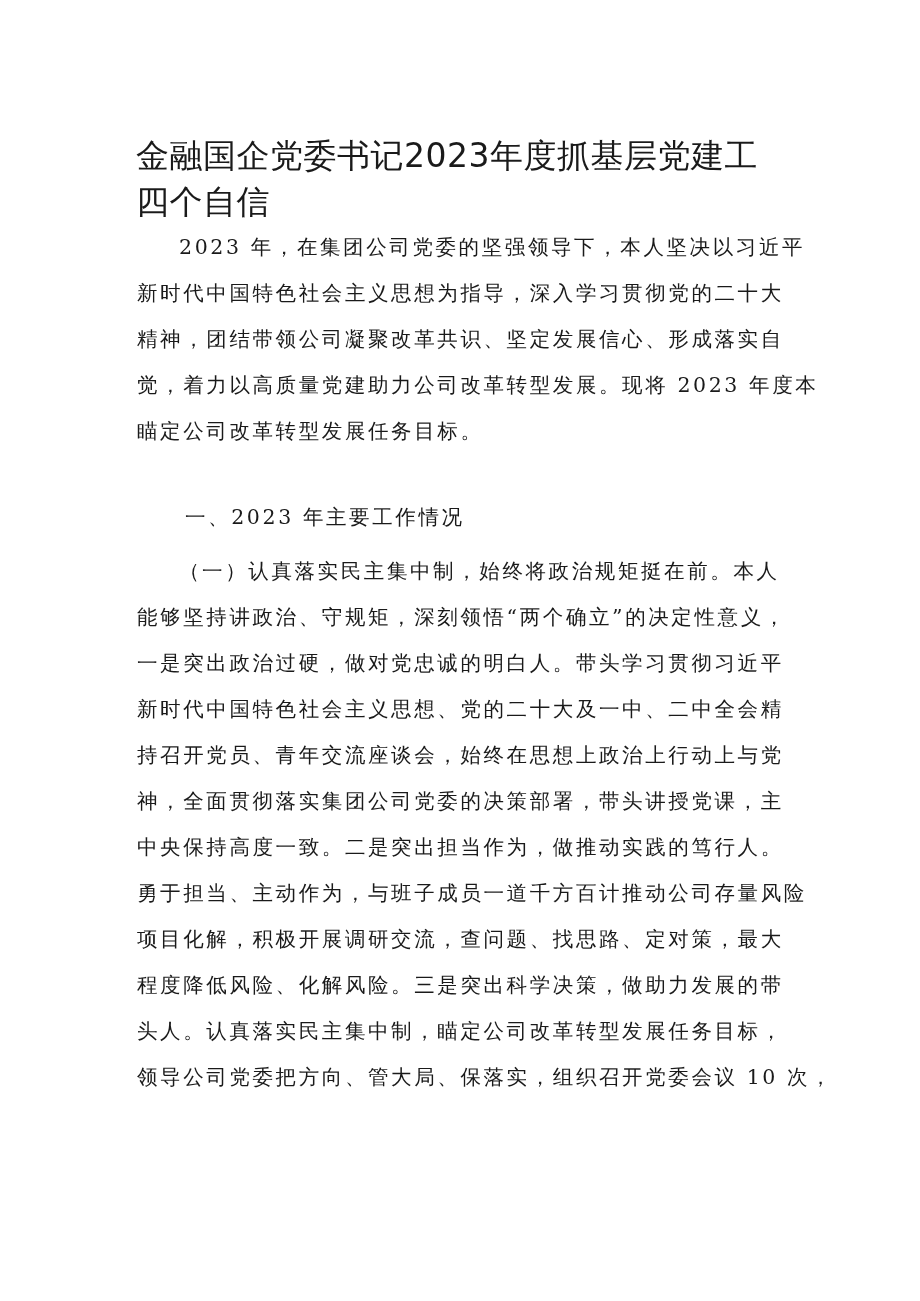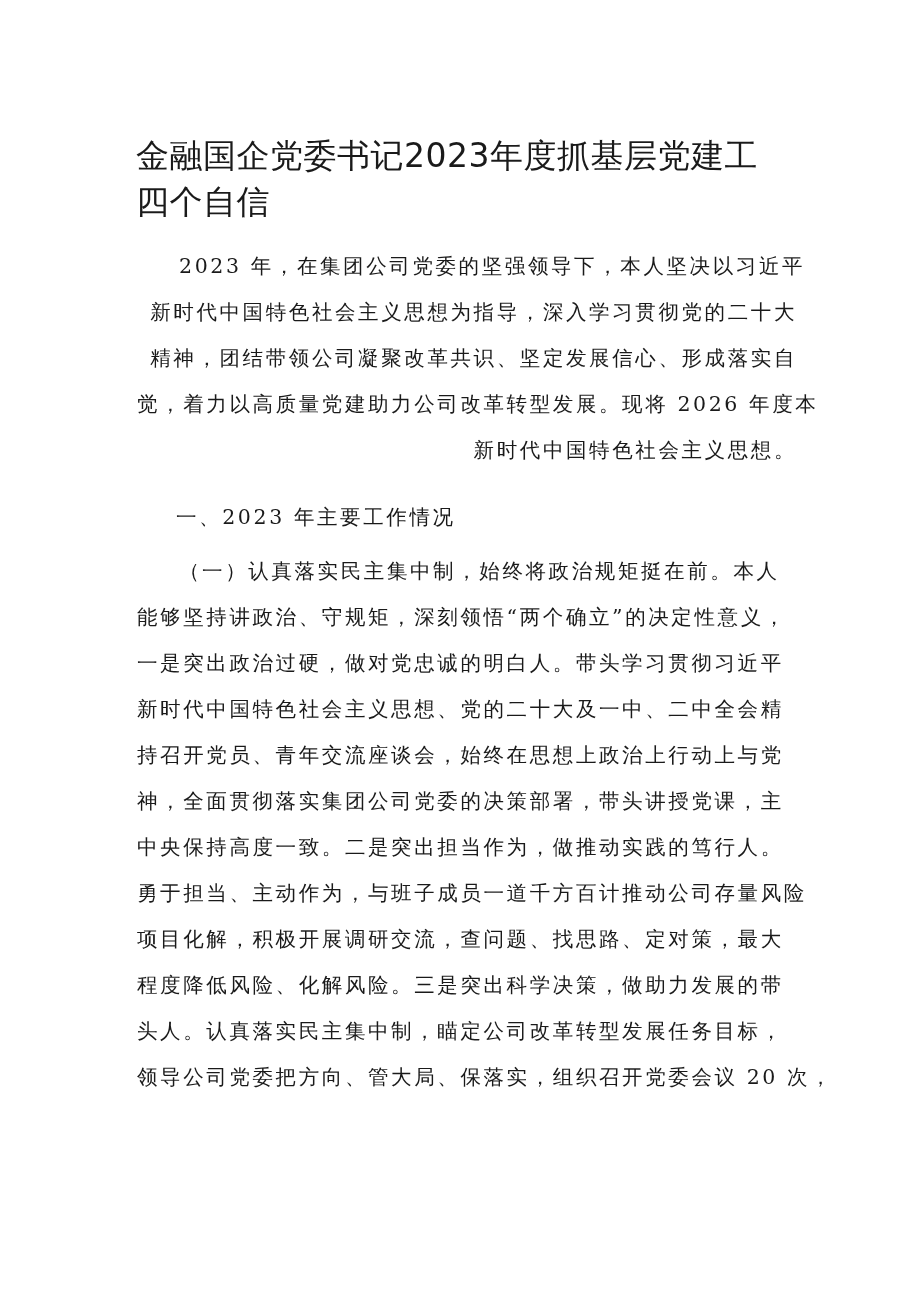--- a/index.html
+++ b/index.html
@@ -2,52 +2,52 @@
 <html><head>
 <meta charset="utf-8">
 <style>
   html, body { margin: 0; padding: 0; background: #ffffff; }
   body { width: 920px; height: 1301px; position: relative; overflow: hidden; font-family: "DejaVu Serif", "Liberation Serif", serif; color: #111; }
   .page { position: absolute; left: 0; top: 0; width: 920px; height: 1301px; background: #fff; }
   .title { position: absolute; left: 136px; top: 133px; width: 680px; font-family: "DejaVu Sans", "Liberation Sans", sans-serif; font-size: 33px; line-height: 46px; color: #1a1a1a; margin: 0; font-weight: normal; letter-spacing: 0px; }
   .body { position: absolute; left: 137px; width: 660px; font-size: 20.5px; color: #1a1a1a; margin: 0; }
   .line { display: block; white-space: nowrap; height: 46px; line-height: 46px; letter-spacing: 2.6px; }
   .indent { padding-left: 42px; }
-  .p1 { top: 243px; text-align: right; }
-  .heading { position: absolute; left: 176px; top: 494px; font-size: 20.5px; line-height: 46px; letter-spacing: 2.6px; color:#1a1a1a; margin:0; font-weight: normal; }
+  .p1 { top: 224px; }
+  .heading { position: absolute; left: 185px; top: 494px; font-size: 20.5px; line-height: 46px; letter-spacing: 2.6px; color:#1a1a1a; margin:0; font-weight: normal; }
   .p2 { top: 548px; }
 </style>
 </head>
 <body>
 
 <div class="page">
 
   <h1 class="title">
     <span class="line" style="letter-spacing:0.5px;">金融国企党委书记2023年度抓基层党建工</span>
     <span class="line" style="letter-spacing:0.5px;">四个自信</span>
   </h1>
 
   <div class="body p1">
     <span class="line indent">2023 年，在集团公司党委的坚强领导下，本人坚决以习近平</span>
     <span class="line">新时代中国特色社会主义思想为指导，深入学习贯彻党的二十大</span>
     <span class="line">精神，团结带领公司凝聚改革共识、坚定发展信心、形成落实自</span>
-    <span class="line">觉，着力以高质量党建助力公司改革转型发展。现将 2026 年度本</span>
-    <span class="line">新时代中国特色社会主义思想。</span>
+    <span class="line">觉，着力以高质量党建助力公司改革转型发展。现将 2023 年度本</span>
+    <span class="line">瞄定公司改革转型发展任务目标。</span>
   </div>
 
   <h2 class="heading">一、2023 年主要工作情况</h2>
 
   <div class="body p2">
     <span class="line indent">（一）认真落实民主集中制，始终将政治规矩挺在前。本人</span>
     <span class="line">能够坚持讲政治、守规矩，深刻领悟“两个确立”的决定性意义，</span>
     <span class="line">一是突出政治过硬，做对党忠诚的明白人。带头学习贯彻习近平</span>
     <span class="line">新时代中国特色社会主义思想、党的二十大及一中、二中全会精</span>
     <span class="line">持召开党员、青年交流座谈会，始终在思想上政治上行动上与党</span>
     <span class="line">神，全面贯彻落实集团公司党委的决策部署，带头讲授党课，主</span>
     <span class="line">中央保持高度一致。二是突出担当作为，做推动实践的笃行人。</span>
     <span class="line">勇于担当、主动作为，与班子成员一道千方百计推动公司存量风险</span>
     <span class="line">项目化解，积极开展调研交流，查问题、找思路、定对策，最大</span>
     <span class="line">程度降低风险、化解风险。三是突出科学决策，做助力发展的带</span>
     <span class="line">头人。认真落实民主集中制，瞄定公司改革转型发展任务目标，</span>
-    <span class="line">领导公司党委把方向、管大局、保落实，组织召开党委会议 20 次，</span>
+    <span class="line">领导公司党委把方向、管大局、保落实，组织召开党委会议 10 次，</span>
   </div>
 
 </div>
 
 </body></html>

